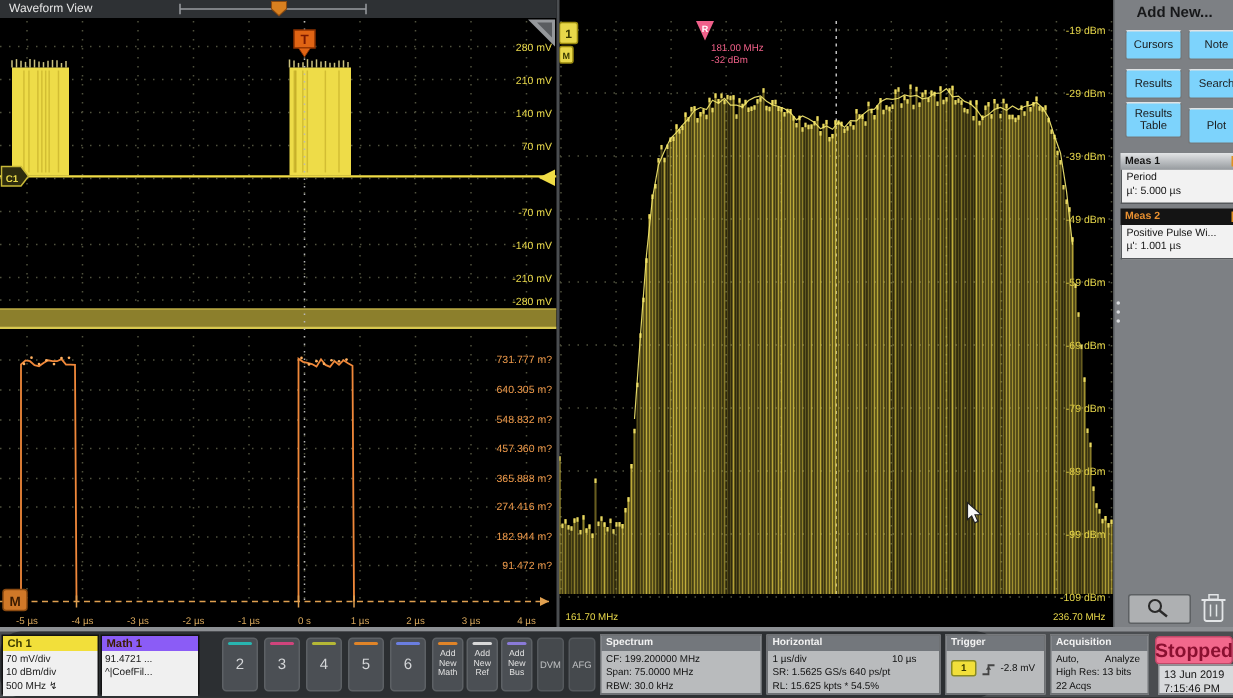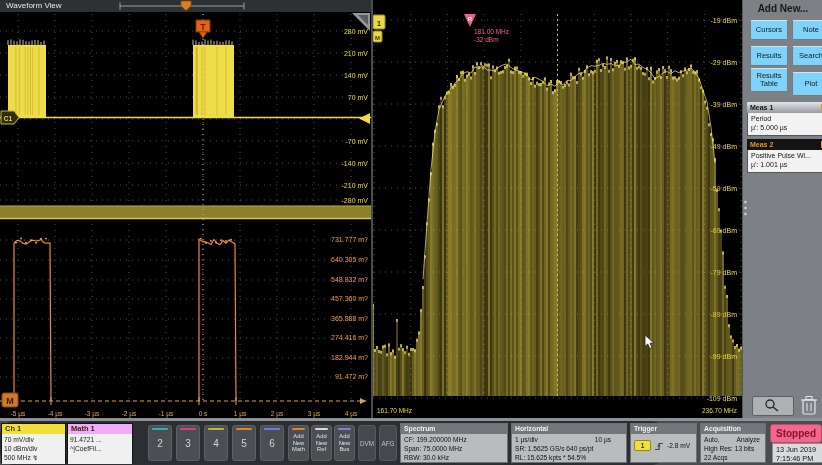--- a/index.html
+++ b/index.html
@@ -50,21 +50,21 @@
     position:absolute;top:4px;width:18px;height:36px;background:#45494d;border:1px solid #55595d;border-radius:3px;
     color:#c0c2c4;font-size:6.3px;display:flex;align-items:center;justify-content:center;box-sizing:border-box;
   }
   .info-tile{position:absolute;top:2px;height:40px;background:#b9bbbd;border:1px solid #6e7174;box-sizing:border-box;}
   .info-head{height:10px;background:#73777c;color:#f2f2f2;font-size:6.8px;font-weight:bold;line-height:10px;padding-left:3px;}
   .info-body{color:#111;font-size:6.6px;line-height:1.4;padding:1px 3px;}
   .hrow{display:flex;}
   .hrow .right{margin-left:auto;padding-right:12px;}
   #stopped-btn{
     position:absolute;left:770px;top:424px;width:50px;height:17px;background:#f2688c;border:1px solid #c04868;
-    border-radius:3px;color:#8a1030;font-size:10px;font-weight:bold;display:flex;align-items:center;justify-content:center;
+    border-radius:3px;color:#8a1030;font-size:13px;font-weight:bold;display:flex;align-items:center;justify-content:center;
   }
   #datetime-box{
     position:absolute;left:772px;top:443px;width:56px;height:20px;background:#d8dadc;border:1px solid #8a8d90;
     color:#141414;font-size:7.3px;line-height:1.3;padding:1px 3px;box-sizing:border-box;white-space:nowrap;
   }
   .trg-src{display:inline-block;width:15px;height:9px;background:#f2df3a;border:1px solid #8a8a20;border-radius:2px;
     color:#3a3a00;font-size:6.5px;font-weight:bold;text-align:center;line-height:9px;}
   #rp-zoom-btn{position:absolute;left:752px;top:396px;width:40px;height:18px;background:#aeb0b2;border:1px solid #5d6063;border-radius:2px;}
   #splitter-dots{position:absolute;left:743px;top:199px;}
 </style>
@@ -731,21 +731,21 @@
     <div class="src-badge" style="left:1px;">
       <div class="src-head" style="background:#f2df3a;color:#3a3a00;">Ch 1</div>
       <div class="src-body">
         <div>70 mV/div</div>
         <div>10 dBm/div</div>
         <div>500 MHz ↯</div>
       </div>
     </div>
 
     <div class="src-badge" style="left:67px;width:66px;">
-      <div class="src-head" style="background:#f0abfc;color:#3a1c00;">Math 1</div>
+      <div class="src-head" style="background:#8b5cf6;color:#3a1c00;">Math 1</div>
       <div class="src-body">
         <div>91.4721 ...</div>
         <div>^|CoefFil...</div>
       </div>
     </div>
 
     <div id="chan-buttons">
         <div class="num-btn" style="left: 148px;">2<span class="num-stripe" style="background: rgb(40, 181, 176);"></span></div>
         <div class="num-btn" style="left: 176px;">3<span class="num-stripe" style="background: rgb(208, 68, 124);"></span></div>
         <div class="num-btn" style="left: 204px;">4<span class="num-stripe" style="background: rgb(181, 184, 54);"></span></div>

